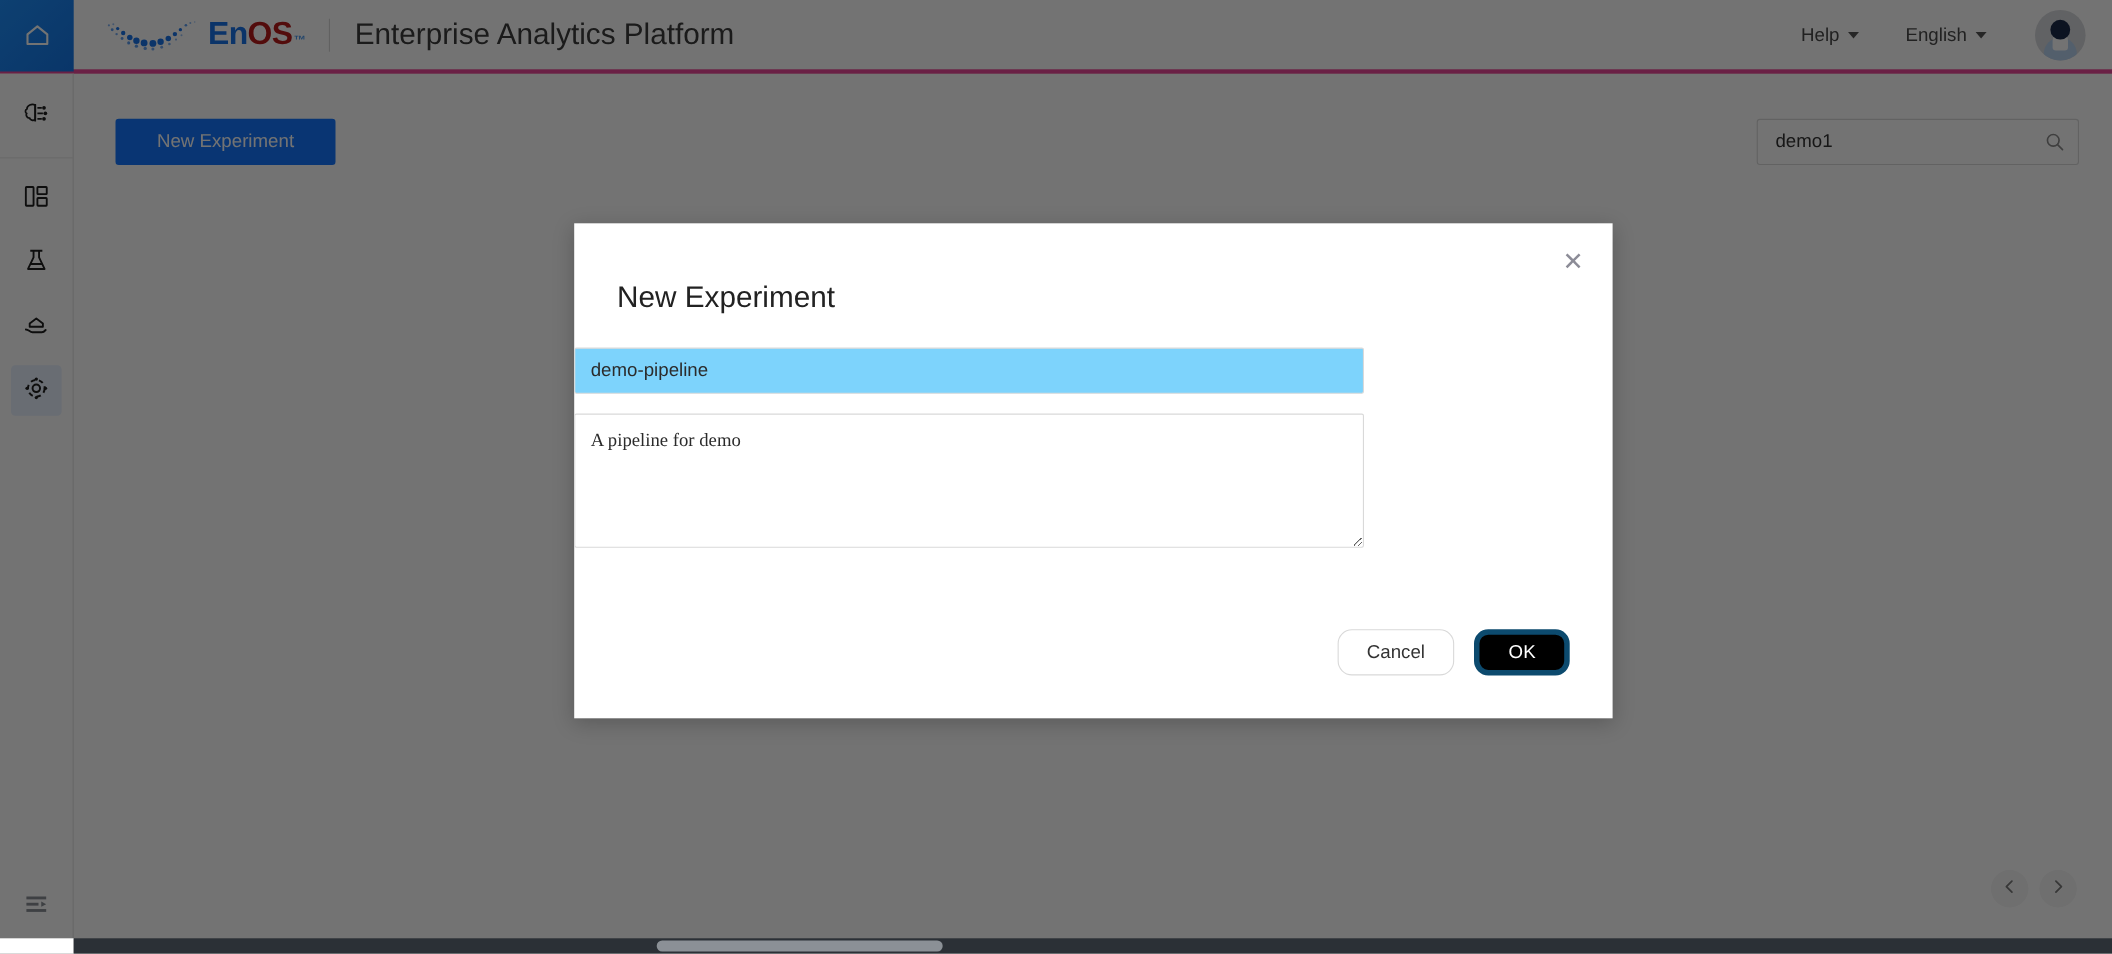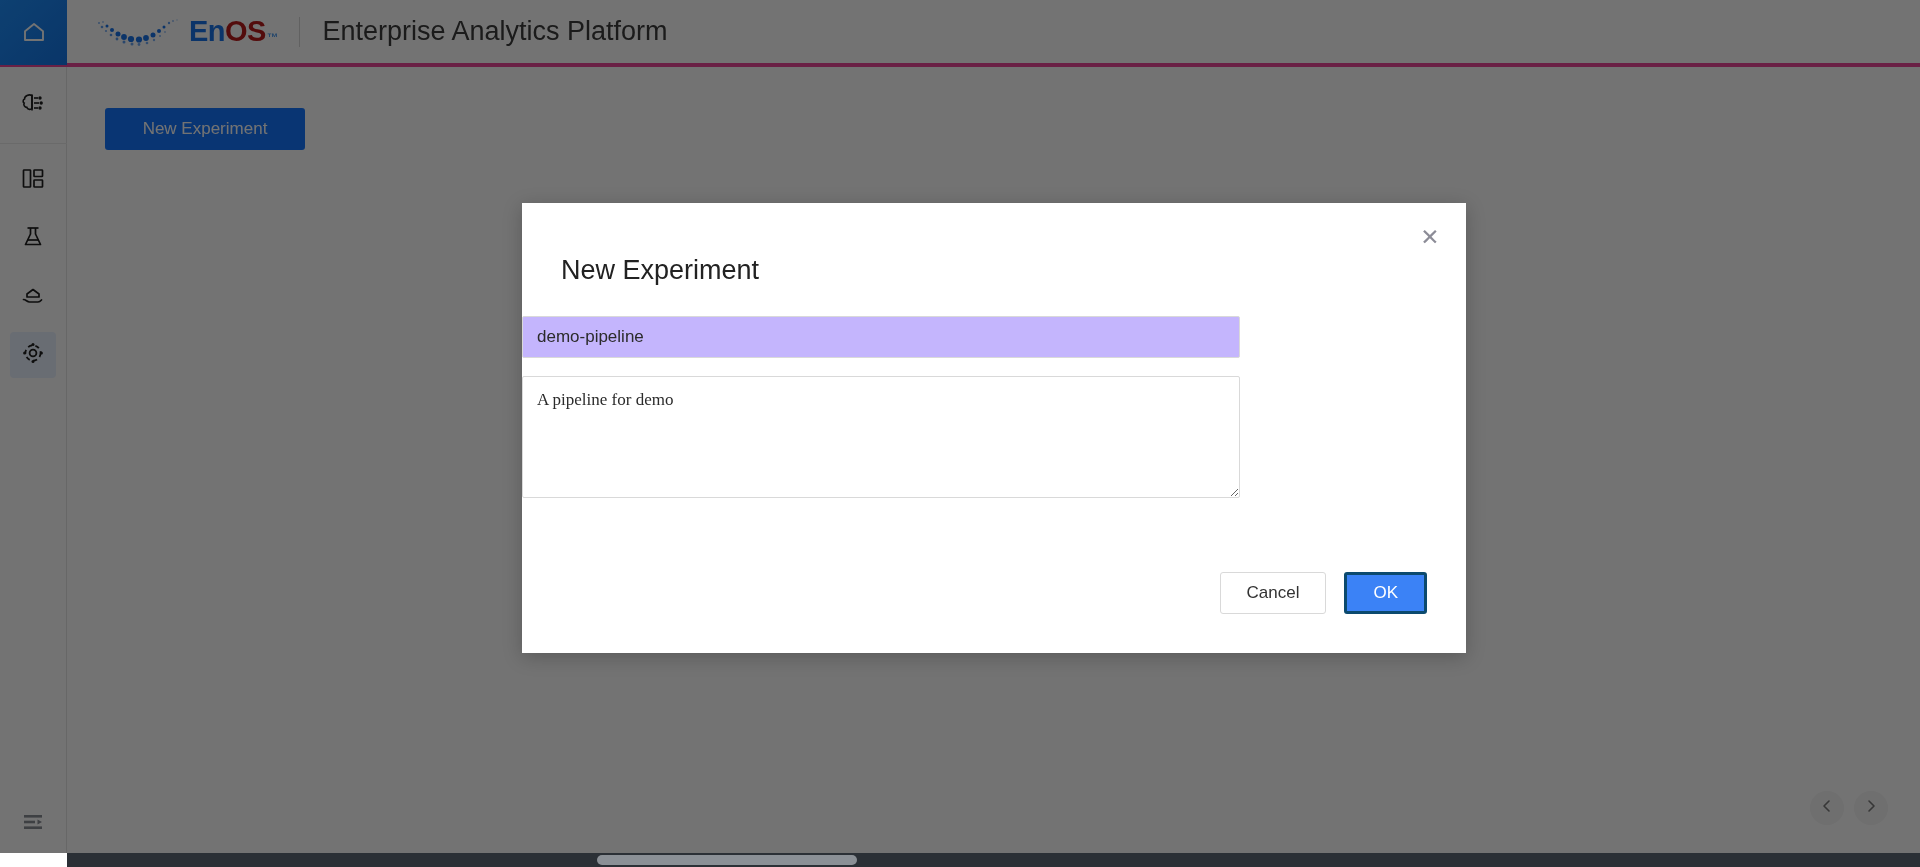--- a/index.html
+++ b/index.html
@@ -184,40 +184,40 @@
     width: 180px; text-align: right; padding-right: 12px;
     font-size: 17px; color: #3d3d3d;
     line-height: 42px; white-space: nowrap;
   }
   .form-row.desc .form-label { line-height: 42px; }
   .req-star { color: #f5222d; margin-right: 5px; font-size: 15px; }
   .field-input {
     width: 718px; height: 42px;
     border: 1px solid #d9d9d9; border-radius: 2px;
     font-size: 17px; font-family: inherit; color: #2b2b2b;
-    padding: 0 14px; outline: none; background: #c4b5fd;
+    padding: 0 14px; outline: none; background: #7dd3fc;
   }
   .field-textarea {
     width: 718px; height: 122px;
     border: 1px solid #d9d9d9; border-radius: 2px;
     font-size: 17px; font-family: Liberation Serif, serif; color: #2b2b2b;
     padding: 10px 14px; outline: none; resize: vertical;
     line-height: 1.5; background: #fff;
   }
   .modal-footer {
     position: absolute; right: 39px; bottom: 39px;
     display: flex; align-items: center; gap: 18px;
   }
   .btn {
-    height: 42px; border-radius: 3px;
+    height: 42px; border-radius: 13px;
     font-size: 17px; font-family: inherit; cursor: pointer;
     padding: 0 26px;
   }
   .btn-cancel { background: #ffffff; color: #333; border: 1px solid #d9d9d9; }
-  .btn-ok { background: #3b82f6; color: #ffffff; border: 3px solid #0c4a6e; min-width: 80px; }
+  .btn-ok { background: #000000; color: #ffffff; border: 5px solid #0c4a6e; min-width: 80px; }
 
   
   .hscroll {
     position: absolute; left: 67px; bottom: 0;
     width: 1853px; height: 14px;
     background: #2b3036; z-index: 40;
   }
   .hscroll .thumb {
     position: absolute; left: 530px; top: 2px;
     width: 260px; height: 10px;
@@ -280,20 +280,35 @@
         <span class="logo-en">En</span>
           <span class="logo-os">OS</span>
           <span class="logo-tm">™</span>
       </span>
     </div>
 
     <div class="brand-divider"></div>
 
     <div class="app-title">Enterprise Analytics Platform</div>
 
+    <div class="header-right">
+      <div class="hdr-menu">
+        <span>Help</span>
+        <span class="caret-down"></span>
+      </div>
+      <div class="hdr-menu">
+        <span>English</span>
+        <span class="caret-down"></span>
+      </div>
+      <div class="avatar">
+        <div class="av-body"></div>
+        <div class="av-neck"></div>
+        <div class="av-head"></div>
+      </div>
+    </div>
   </div>
 
   <div class="sidebar">
 
     <div class="side-group-top">
       <div class="side-item">
         <span>
           <svg width="28" height="28" viewBox="0 0 28 28" fill="none" stroke="#1f1f1f" stroke-width="1.6">
             <path d="M13 6.5 c-3.2-1.6-7.5 0.4-7.5 3.6 c-1.6 0.6-1.9 3 -0.3 4 c-1 1.7 0.4 4.3 2.7 4.3 c0.6 1.8 3.2 2.6 5.1 1.3 Z"></path>
             <path d="M13 5.5 V21.5"></path>
@@ -367,20 +382,29 @@
           </svg>
         </span>
       </div>
     </div>
   </div>
 
   <div class="content">
 
     <button class="new-exp-btn">New Experiment</button>
 
+    <div class="search-box">
+      <input type="text" value="demo1" style="">
+      <span class="search-icon">
+        <svg width="18" height="18" viewBox="0 0 18 18" fill="none" stroke="#8c8c8c" stroke-width="1.5">
+          <circle cx="7.6" cy="7.6" r="5.3"></circle>
+          <path d="M11.5 11.5 L16 16" stroke-linecap="round"></path>
+        </svg>
+      </span>
+    </div>
 
     <div class="pager">
       <div class="pg-btn">
         <span>
           <svg width="16" height="16" viewBox="0 0 16 16" fill="none" stroke="#7a7a7a" stroke-width="1.6" stroke-linecap="round" stroke-linejoin="round">
             <path d="M10 3 L5 8 L10 13"></path>
           </svg>
         </span>
       </div>
       <div class="pg-btn">

